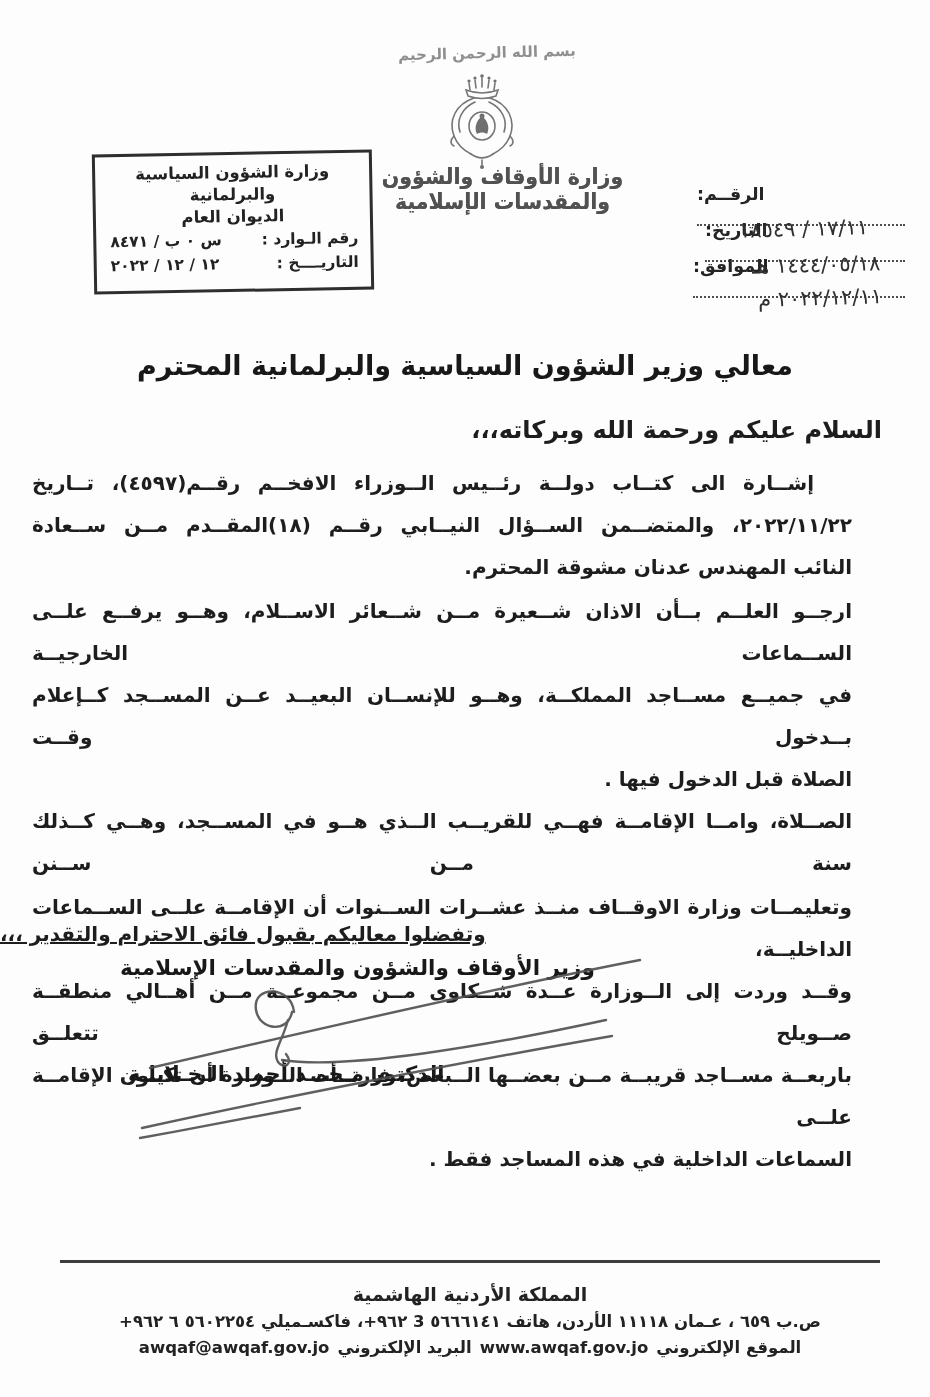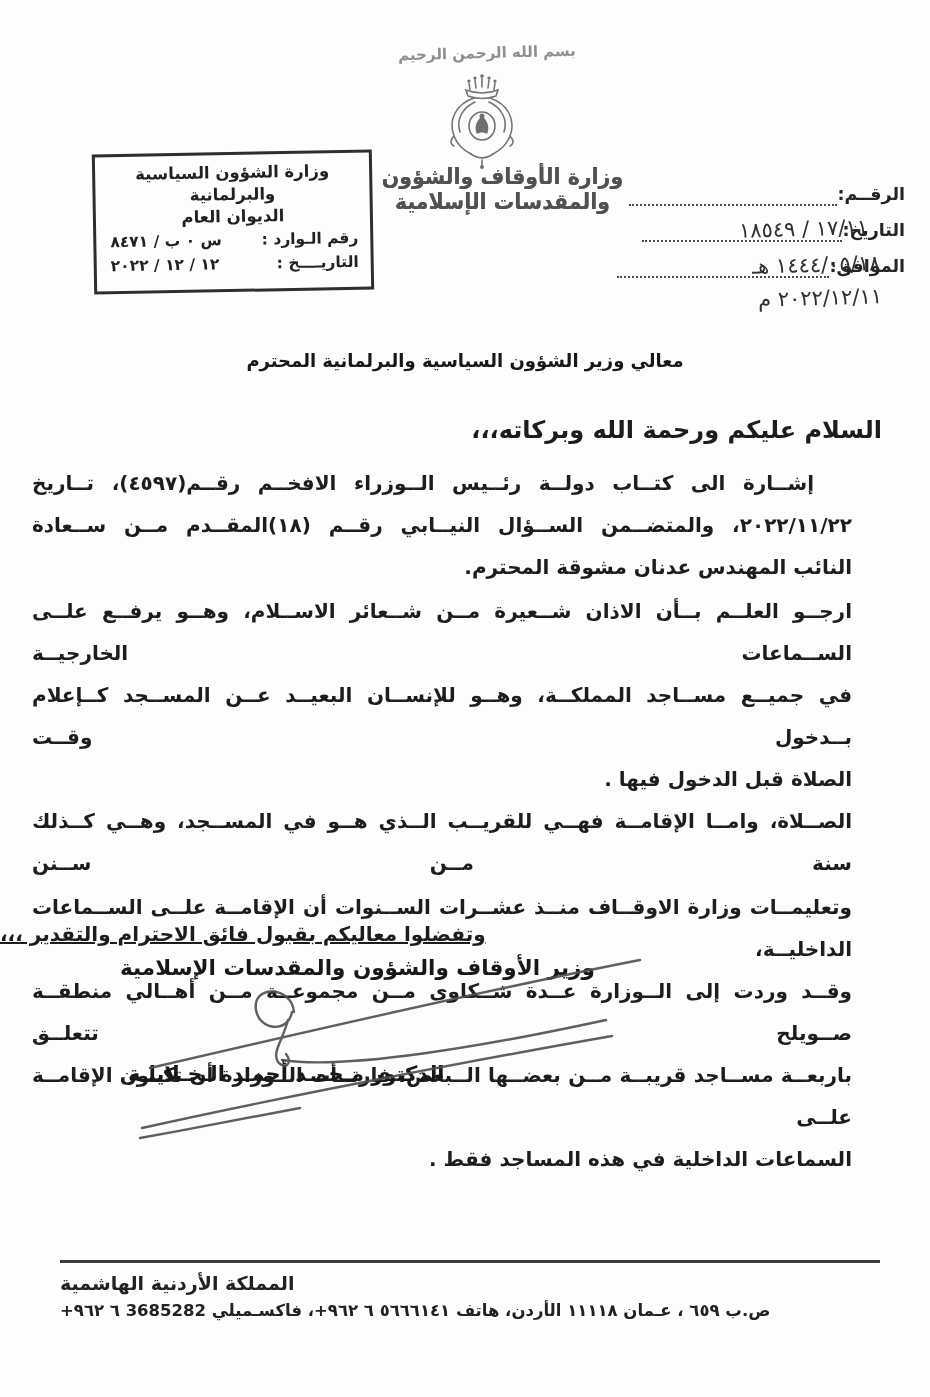--- a/index.html
+++ b/index.html
@@ -23,31 +23,31 @@
   
   .stamp{
     position:absolute;top:152px;left:93px;width:280px;height:140px;
     border:3px solid #2e2e2e;transform:rotate(-1deg);
     padding-top:7px;box-sizing:border-box;color:#222;
   }
   .stamp .c{text-align:center;font-weight:bold;font-size:16.5px;line-height:22px;}
   .stamp .row{display:flex;justify-content:space-between;padding:1px 12px 0 14px;
     font-weight:bold;font-size:15.5px;line-height:23px;}
   
-  .hfield{position:absolute;display:flex;direction:rtl;}
+  .hfield{position:absolute;display:flex;align-items:flex-end;direction:rtl;flex-direction:column;}
   .hfield .lbl{font-size:17.5px;font-weight:bold;color:#242424;white-space:nowrap;}
   .hfield .dots{border-bottom:2px dotted #4c4c4c;height:20px;display:inline-block;}
   .hw{
     position:absolute;font-size:21px;color:#303030;white-space:nowrap;
     letter-spacing:1.5px;transform:rotate(-1.6deg);font-weight:500;
   }
   
   .recipient{
     position:absolute;top:350px;left:0;right:0;text-align:center;
-    font-size:18px;font-weight:bold;color:#181818;
+    font-size:27px;font-weight:bold;color:#181818;
   }
   .salutation{
     position:absolute;top:416px;right:48px;
     font-size:24px;font-weight:bold;color:#1d1d1d;
   }
   .body-text{position:absolute;top:462px;right:78px;left:32px;}
   .para{margin:0;}
   .para + .para{margin-top:2px;}
   .bline{
     font-size:20px;font-weight:bold;line-height:42px;color:#1d1d1d;
@@ -64,21 +64,21 @@
     font-size:21.5px;font-weight:bold;color:#181818;white-space:nowrap;
   }
   .signature{position:absolute;top:946px;left:106px;width:545px;height:210px;z-index:3;pointer-events:none;}
   .signer-name{
     position:absolute;top:1062px;left:128px;z-index:2;
     font-size:21px;font-weight:bold;color:#181818;white-space:nowrap;
   }
   
   .footer{
     position:absolute;top:1260px;left:60px;right:50px;
-    border-top:3px solid #3d3d3d;padding-top:9px;text-align:left;color:#222;
+    border-top:3px solid #3d3d3d;padding-top:20px;text-align:center;color:#222;
   }
   .f-country{font-size:19px;font-weight:bold;margin-bottom:7px;}
   .f-contact{font-size:16.5px;font-weight:bold;margin-bottom:7px;letter-spacing:.2px;}
   .f-links{font-size:16.5px;font-weight:bold;}
   .f-links span{margin:0 4px;}
 </style>
 </head>
 <body>
 
 <div class="page">
@@ -174,16 +174,19 @@
       <path d="M188,66 C186,40 146,38 150,64 C153,84 182,88 186,66"></path>
       <path d="M182,74 C176,96 166,106 172,116 C178,124 188,118 180,108"></path>
       <path d="M176,114 C240,124 380,100 500,74"></path>
       <path d="M36,182 C180,150 380,112 506,90"></path>
       <path d="M34,192 C90,182 150,170 194,162"></path>
     </g>
   </svg>
 
   <div class="footer">
     <div class="f-country">المملكة الأردنية الهاشمية</div>
-    <div class="f-contact">ص.ب ٦٥٩ ، عـمان ١١١١٨ الأردن، هاتف ٥٦٦٦١٤١ ٦ ٩٦٢+، فاكسـميلي 3685282 ٦ ٩٦٢+</div>
+    <div class="f-contact">ص.ب ٦٥٩ ، عـمان ١١١١٨ الأردن، هاتف ٥٦٦٦١٤١ 3 ٩٦٢+، فاكسـميلي ٥٦٠٢٢٥٤ ٦ ٩٦٢+</div>
+    <div class="f-links">
+      <span>الموقع الإلكتروني</span><span dir="ltr">www.awqaf.gov.jo</span><span>البريد الإلكتروني</span><span dir="ltr">awqaf@awqaf.gov.jo</span>
+    </div>
   </div>
 
 </div>
 
 </body></html>

